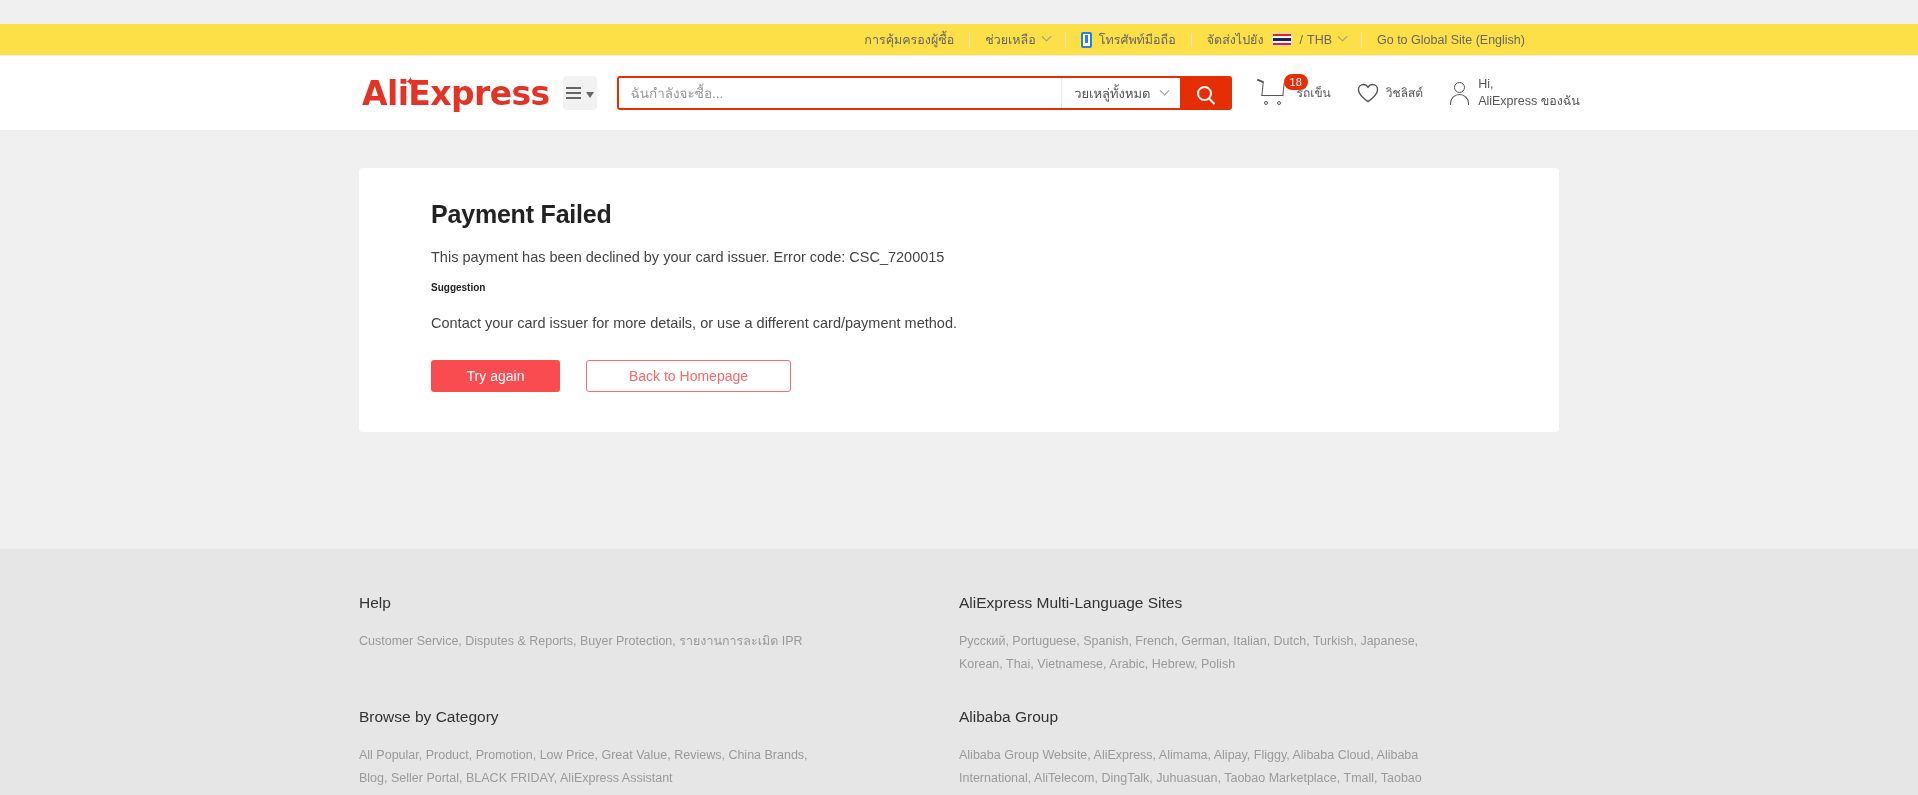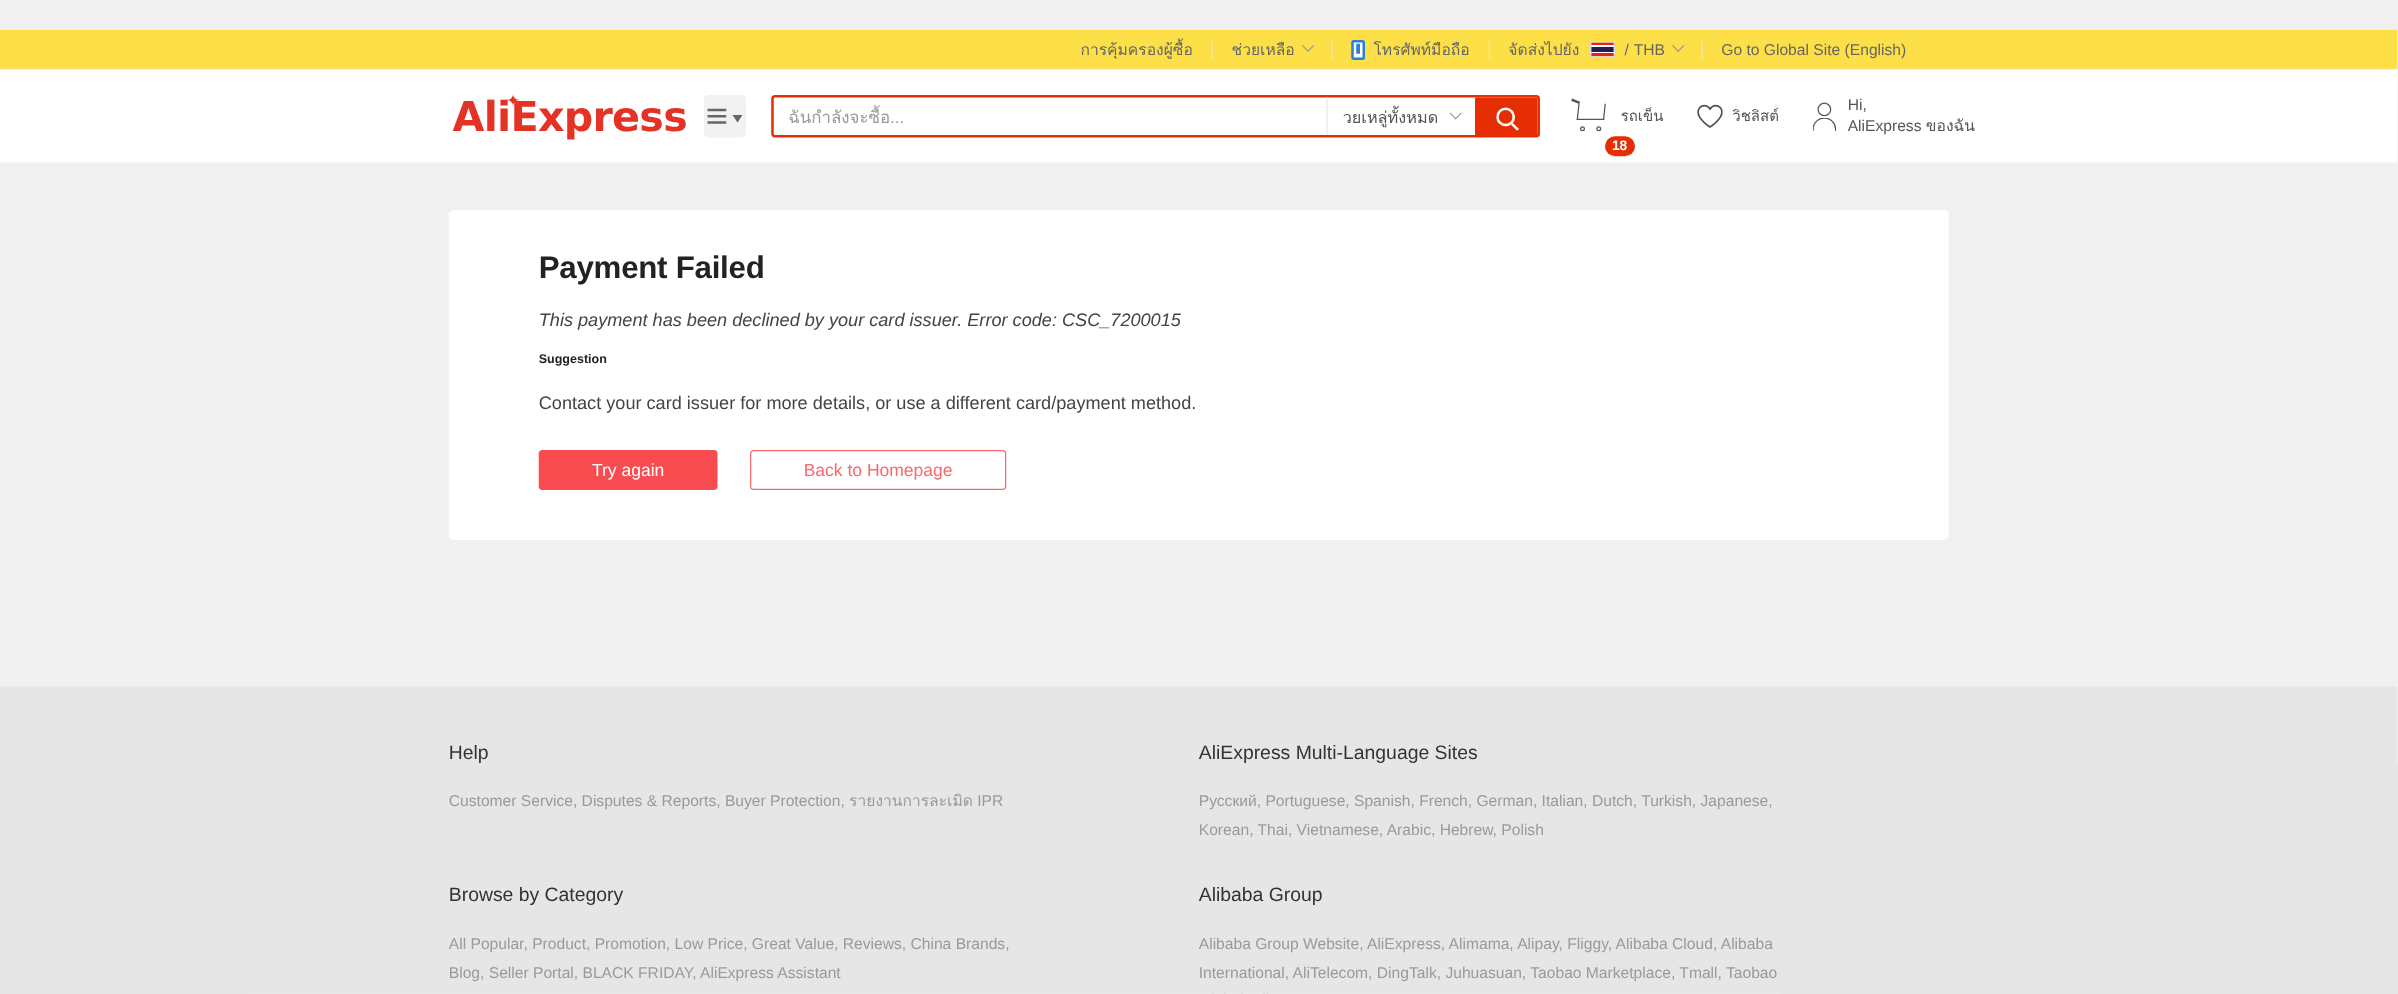--- a/index.html
+++ b/index.html
@@ -206,27 +206,26 @@
     border: 1.6px solid #555;
     border-radius: 50%;
   }
   .cart-w1 { left: 4px; } .cart-w2 { left: 17px; }
   .cart-badge {
     position: absolute;
     left: 24px; top: -6px;
     background: #e62e04;
     color: #fff;
     font-size: 11px;
-    font-weight: 700;
+    font-weight: 400;
     border-radius: 10px;
     padding: 1px 6px;
     line-height: 14px;
     min-width: 22px;
     text-align: center;
-    margin-top: 35px;
   }
   .heart {
     width: 22px; height: 20px;
     position: relative;
   }
   .heart svg { display:block; }
   .user-ic {
     width: 22px; height: 24px; position: relative;
   }
   .user-head {
@@ -260,40 +259,39 @@
   .title {
     font-size: 25px;
     font-weight: 700;
     color: #222;
     letter-spacing: -0.2px;
   }
   .desc {
     margin-top: 20px;
     font-size: 14.5px;
     color: #444;
-    font-style: italic;
   }
   .sugg-head {
     margin-top: 17px;
     font-size: 10px;
     font-weight: 700;
     color: #222;
   }
   .sugg-text {
     margin-top: 22px;
     font-size: 14.5px;
     color: #444;
   }
   .btnrow {
     margin-top: 29px;
     display: flex;
     gap: 26px;
   }
   .btn-primary {
-    width: 143px; height: 32px;
+    width: 129px; height: 32px;
     background: #f94c50;
     color: #fff;
     border: none;
     border-radius: 3px;
     font-size: 14px;
     cursor: pointer;
     font-family: "Liberation Sans", sans-serif;
   }
   .btn-secondary {
     width: 205px; height: 32px;

